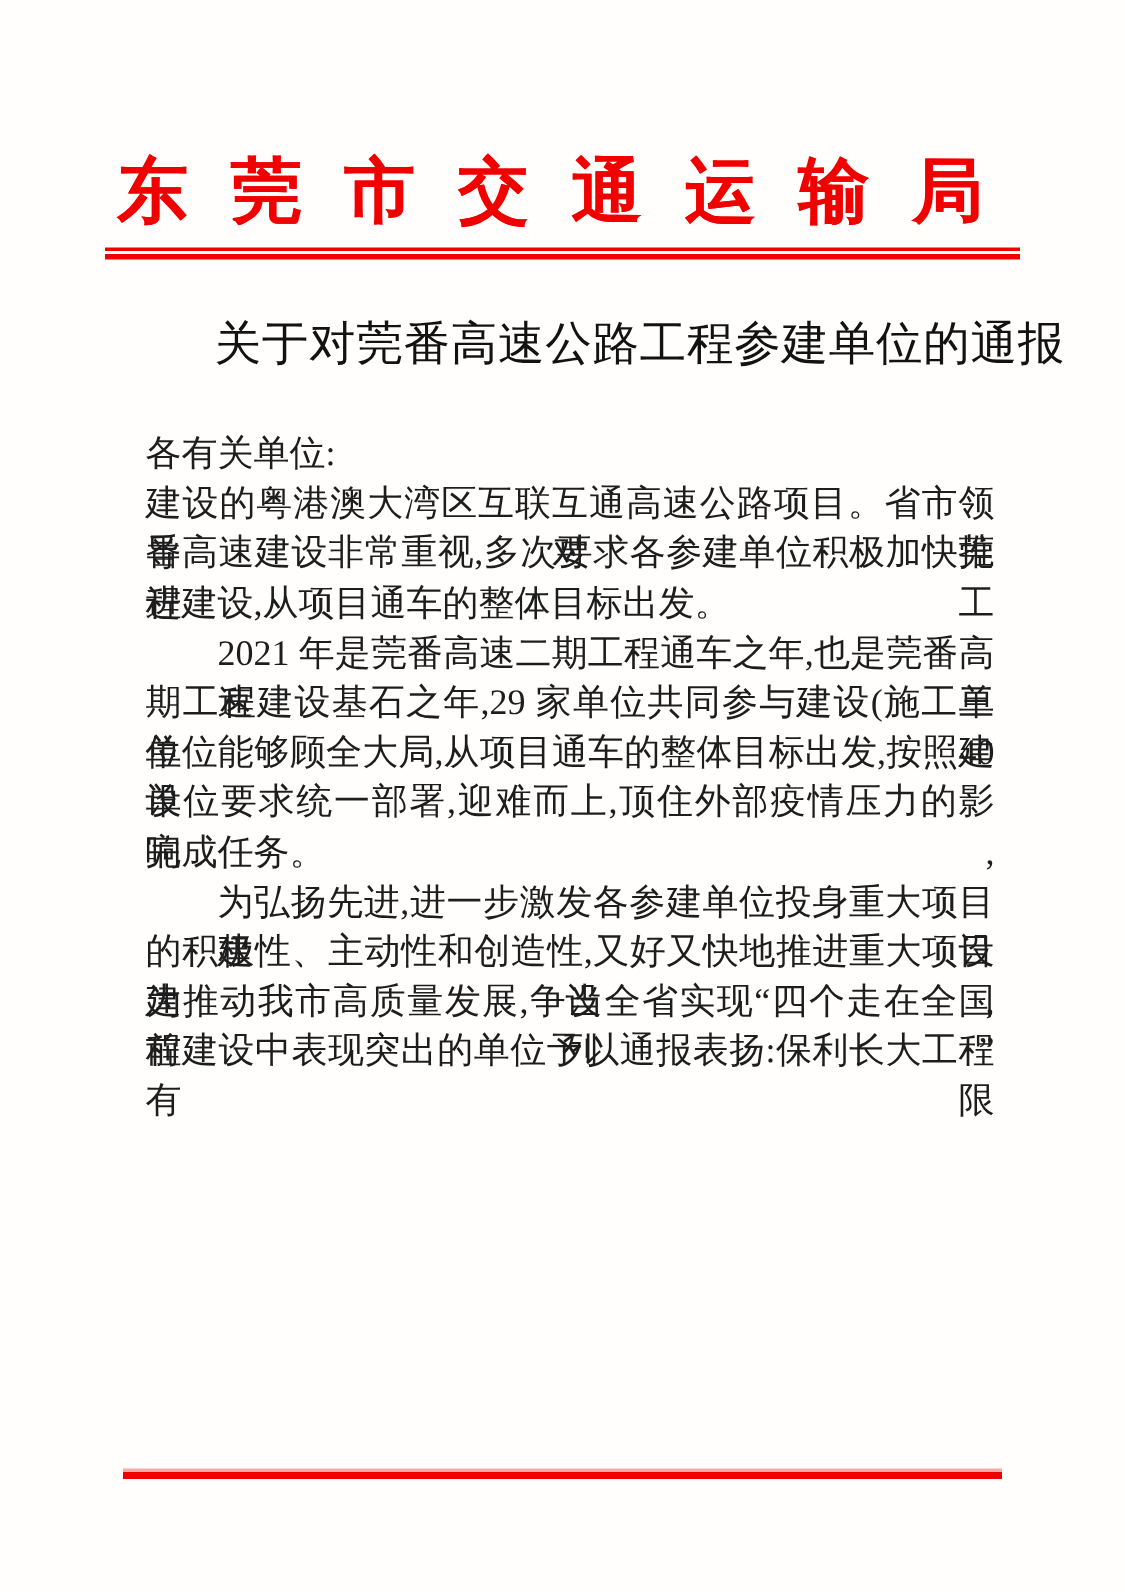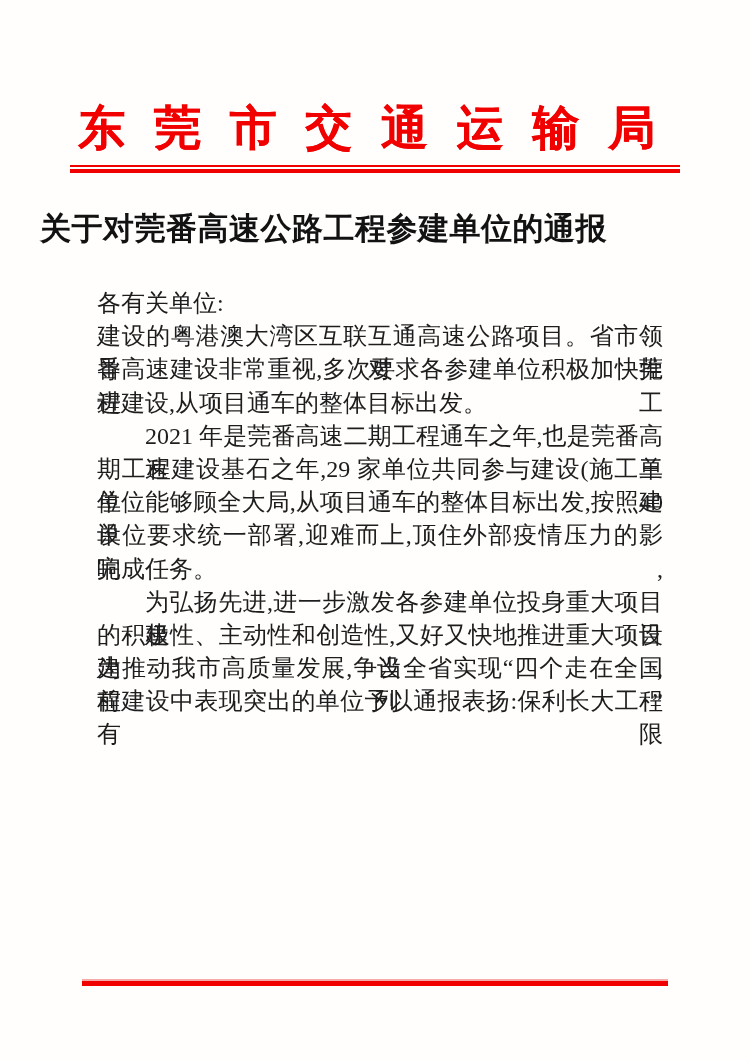--- a/index.html
+++ b/index.html
@@ -32,22 +32,22 @@
   
   .rule-top{
     margin:11px 70px 0 70px;
     height:8px;
     background:linear-gradient(to bottom,#f10000 0px,#f10000 2.5px,#ffffff 2.5px,#ffffff 4.5px,#f10000 4.5px,#f10000 8px);
   }
   .doc-title{
     margin:36px 40px 0 40px;
     font-size:31px;
     line-height:40px;
-    font-weight:bold;
-    text-align:left;
+    font-weight:normal;
+    text-align:right;
     color:#121212;
     letter-spacing:0.5px;
   }
   .body-block{
     position:absolute;
     left:97px;
     top:287px;
     width:566px;
     color:#1d1d1d;
     font-size:24px;

